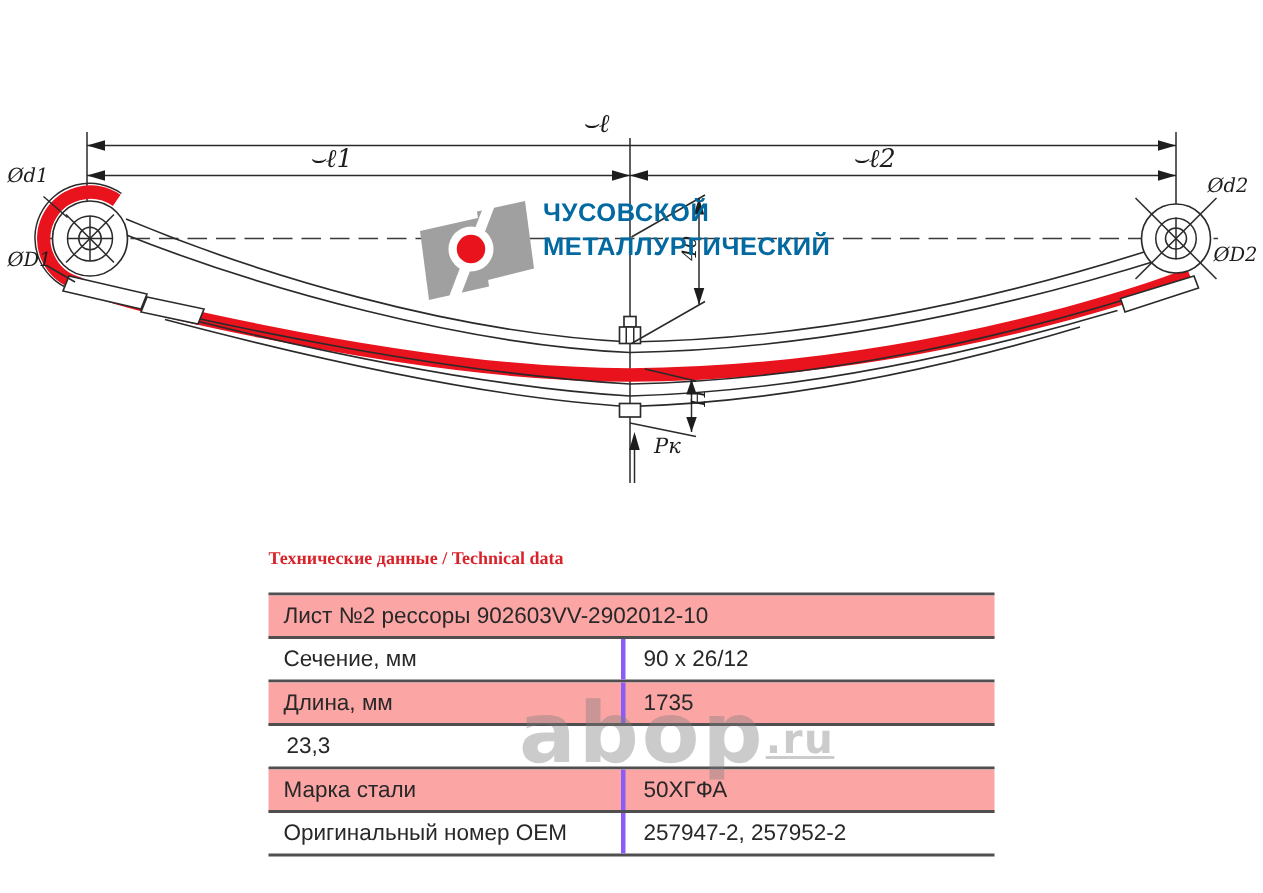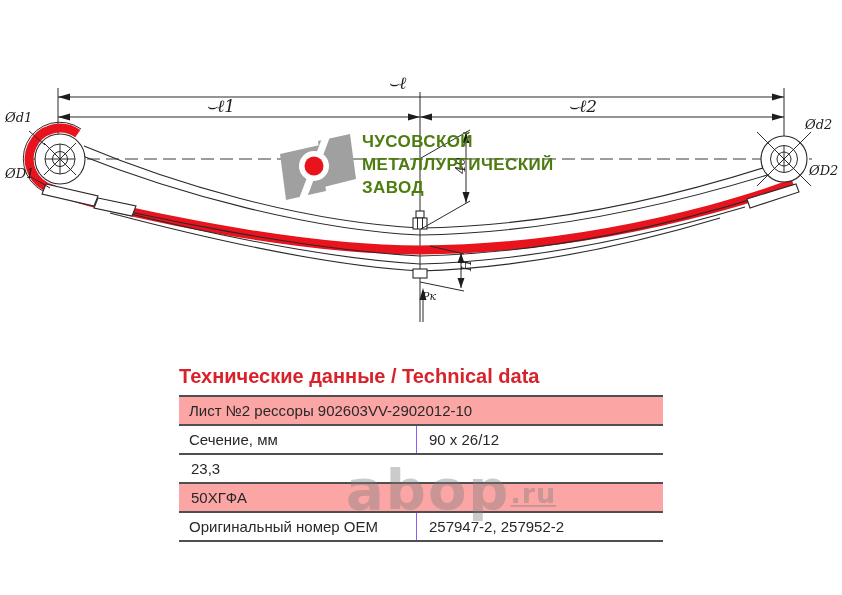--- a/index.html
+++ b/index.html
@@ -5,39 +5,39 @@
   html,body{margin:0;padding:0;background:#fff;}
   body{width:842px;height:595px;position:relative;overflow:hidden;
        font-family:"Liberation Sans",sans-serif;-webkit-font-smoothing:antialiased;}
   
   .dimlbl{position:absolute;font-family:"DejaVu Serif","Liberation Serif",serif;
           font-style:italic;color:#1d1d1d;white-space:nowrap;}
   .lbl-big{font-size:17px;}
   .lbl-small{font-size:13px;}
   .rot{transform:rotate(-90deg);transform-origin:center center;}
   
-  .logo-text{position:absolute;left:362px;top:130px;color:#4d7c0f;
+  .logo-text{position:absolute;left:362px;top:130px;color:#0369a1;
              font-size:17px;font-weight:600;line-height:23px;letter-spacing:.4px;}
   
   .watermark{position:absolute;left:346px;top:462px;z-index:5;
              color:rgba(125,125,125,.40);font-weight:bold;
              font-family:"DejaVu Sans",sans-serif;font-size:56px;
              letter-spacing:2px;line-height:56px;white-space:nowrap;}
   .wm-suffix{font-size:27px;letter-spacing:1px;vertical-align:6px;text-decoration:underline;}
   
-  .tbl-title{position:absolute;left:179px;top:365px;font-size:20px;
-             font-weight:bold;color:#d8232a;}
+  .tbl-title{position:absolute;left:179px;top:365px;font-size:12px;
+             font-weight:bold;color:#d8232a;font-family:Liberation Serif, serif;}
   .spec-table{position:absolute;left:179px;top:395px;width:484px;
               border-top:2px solid #4f4f4f;font-size:15px;color:#282828;}
   .spec-row{box-sizing:border-box;height:29px;border-bottom:2px solid #4f4f4f;
             display:flex;align-items:center;}
   .row-gray{background:#fca5a5;}
   .spec-span{padding-left:10px;}
   .spec-label{box-sizing:border-box;width:238px;padding-left:10px;
-              border-right:1px solid #8b5cf6;height:100%;display:flex;align-items:center;}
+              border-right:3px solid #8b5cf6;height:100%;display:flex;align-items:center;}
   .spec-value{padding-left:12px;}
   svg{position:absolute;left:0;top:0;}
   svg .ln{stroke:#2a2a2a;stroke-width:1.1;fill:none;}
   svg .thin{stroke:#2a2a2a;stroke-width:1;fill:none;}
   svg .arr{fill:#1d1d1d;stroke:none;}
   svg .cl{stroke:#3a3a3a;stroke-width:1.1;stroke-dasharray:13 6;fill:none;}
   svg .white{fill:#ffffff;stroke:#2a2a2a;stroke-width:1.1;}
 </style>
 </head>
 <body>
@@ -134,43 +134,47 @@
 
 <span class="dimlbl lbl-big" style="left:388px;top:73px;">⌣ℓ</span>
 <span class="dimlbl lbl-big" style="left:206px;top:96px;">⌣ℓ1</span>
 <span class="dimlbl lbl-big" style="left:568px;top:96px;">⌣ℓ2</span>
 <span class="dimlbl lbl-small" style="left:5px;top:110px;">Ød1</span>
 <span class="dimlbl lbl-small" style="left:5px;top:166px;">ØD1</span>
 <span class="dimlbl lbl-small" style="left:805px;top:117px;">Ød2</span>
 <span class="dimlbl lbl-small" style="left:809px;top:163px;">ØD2</span>
 <span class="dimlbl lbl-small rot" style="left:452px;top:158px;">40</span>
 <span class="dimlbl lbl-small rot" style="left:461px;top:258px;">H</span>
-<span class="dimlbl" style="left:422px;top:290px;font-size:11px;">Pк</span>
+<span class="dimlbl" style="left:436px;top:290px;font-size:14px;">Pк</span>
 
 <div class="logo-text">
   <div>ЧУСОВСКОЙ</div>
   <div>МЕТАЛЛУРГИЧЕСКИЙ</div>
-  <div>ЗАВОД</div>
 </div>
 
 <div class="watermark"><span>abop</span><span class="wm-suffix">.ru</span></div>
 
 <div class="tbl-title">Технические данные / Technical data</div>
 
 <div class="spec-table">
   <div class="spec-row row-gray">
     <span class="spec-span">Лист №2 рессоры 902603VV-2902012-10</span>
   </div>
   <div class="spec-row">
     <span class="spec-label">Сечение, мм</span>
     <span class="spec-value">90 x 26/12</span>
   </div>
+  <div class="spec-row row-gray">
+    <span class="spec-label">Длина, мм</span>
+    <span class="spec-value">1735</span>
+  </div>
   <div class="spec-row">
     <span class="spec-value">23,3</span>
   </div>
   <div class="spec-row row-gray">
+    <span class="spec-label">Марка стали</span>
     <span class="spec-value">50ХГФА</span>
   </div>
   <div class="spec-row">
     <span class="spec-label">Оригинальный номер OEM</span>
     <span class="spec-value">257947-2, 257952-2</span>
   </div>
 </div>
 
 </body></html>

